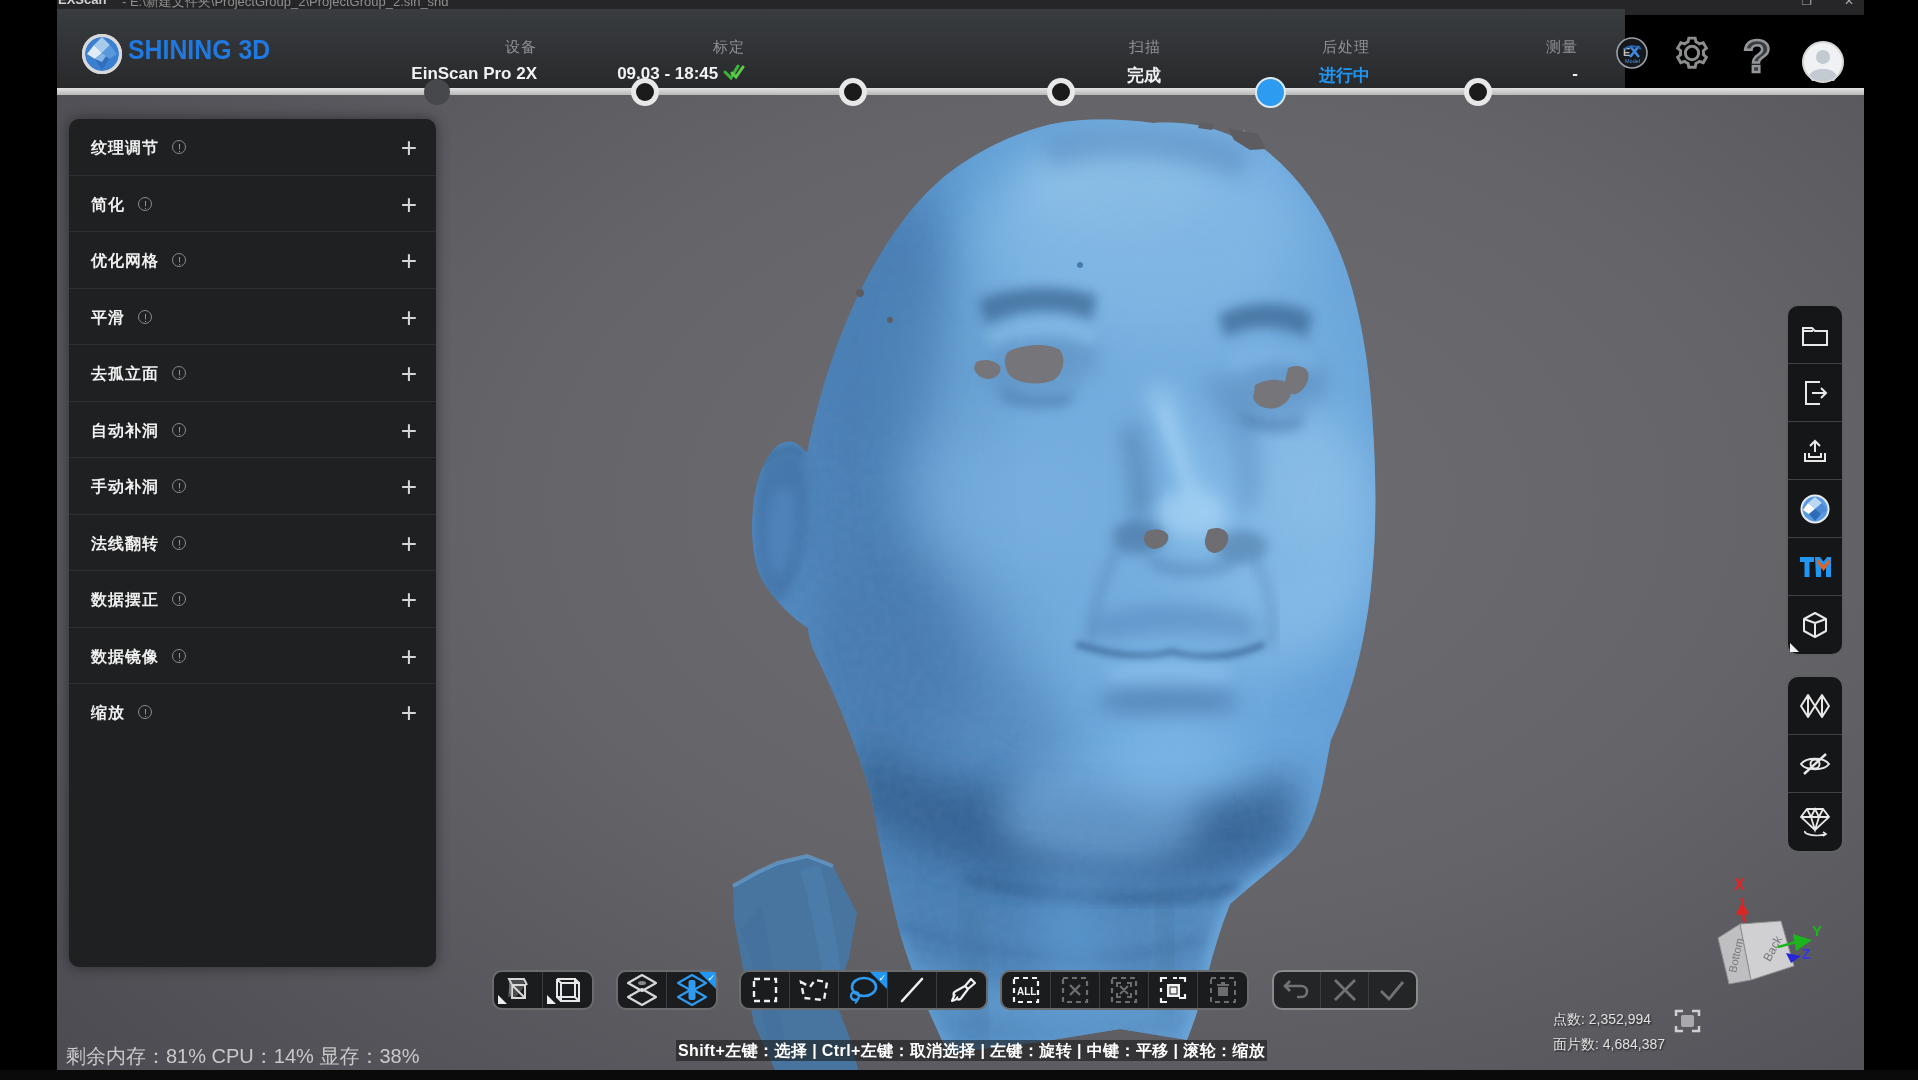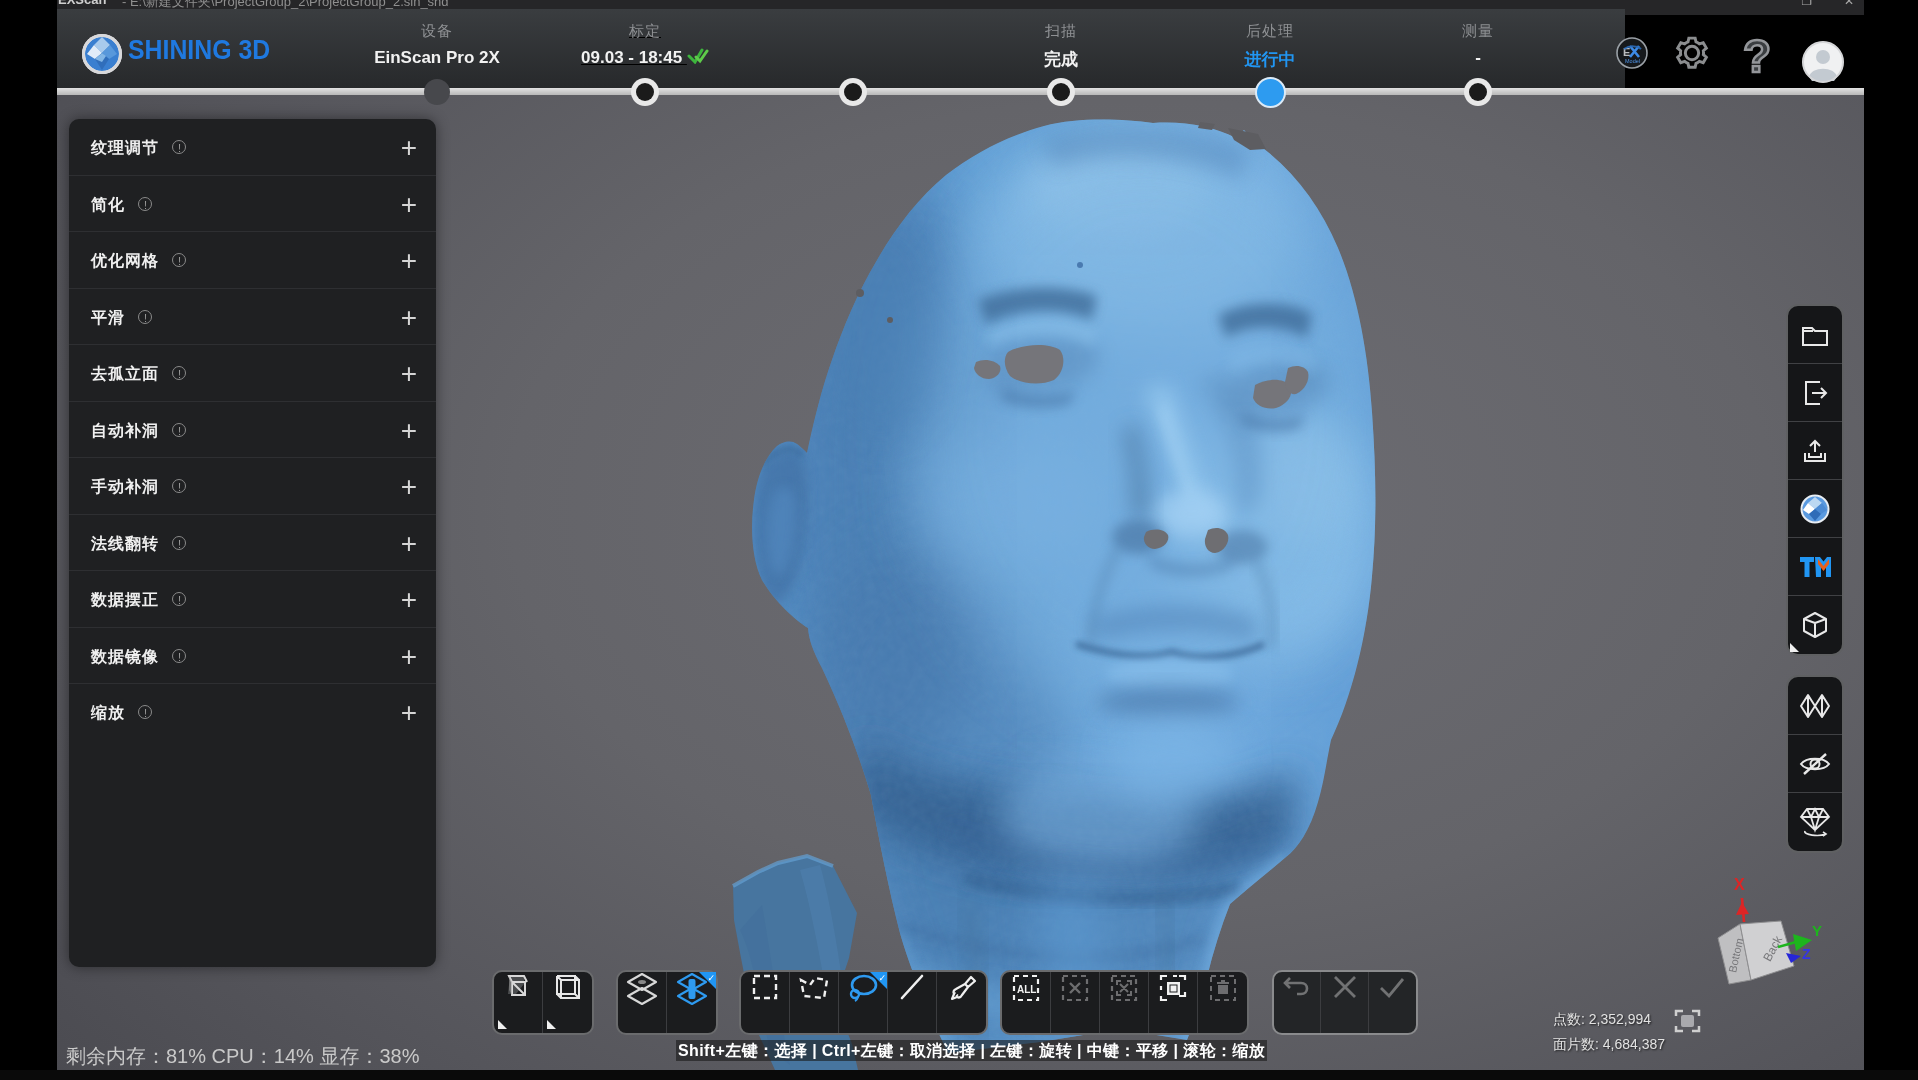--- a/index.html
+++ b/index.html
@@ -9,21 +9,21 @@
 
   
   #titlebar { position:absolute; left:0; top:0; width:1918px; height:15px; background:#262628; overflow:hidden; }
   #titlebar .tt { position:absolute; left:58px; top:-8px; font-size:13px; font-weight:bold; color:#cfcfcf; }
   #titlebar .tp { position:absolute; left:122px; top:-7px; font-size:13px; color:#8f8f8f; }
   #titlebar .wb { position:absolute; top:-6px; color:#aaa; font-size:12px; }
 
   
   #navbar { position:absolute; left:57px; top:9px; width:1568px; height:79px;
     background:linear-gradient(#3a3d40, #27292b); }
-  .stage { position:absolute; top:0; width:200px; text-align:center; }
+  .stage { position:absolute; top:16px; width:200px; text-align:right; }
   .stage .l1 { margin-top:13px; font-size:15px; color:#8f9194; letter-spacing:1px; }
   .stage .l2 { margin-top:7px; font-size:17px; font-weight:bold; color:#f2f2f2; }
   .stage .l2.blue { color:#2196f3; }
 
   
   #ptrack { position:absolute; left:57px; top:88px; width:1807px; height:7px;
     background:linear-gradient(#e2e2e2,#b8b8b8); }
   .pdot { position:absolute; border-radius:50%; }
 
   
@@ -43,22 +43,22 @@
   .pitem .plus { position:absolute; right:18px; top:0; font-size:28px; font-weight:normal; color:#d5d5d5; }
 
   
   .rtb { position:absolute; background:#151618; border:2px solid #5f6062; border-radius:12px; }
   .rtb .rbtn { position:relative; width:100%; height:58px; border-bottom:1px solid #404144;
     display:flex; align-items:center; justify-content:center; }
   .rtb .rbtn:last-child { border-bottom:none; }
 
   
   .btb { position:absolute; background:#1b1c1e; border:2px solid #6a6b6d; border-radius:10px; display:flex; }
-  .bbtn { position:relative; width:49px; height:61px; border-right:1px solid #3c3d40;
-    display:flex; justify-content:center; overflow:hidden; }
+  .bbtn { position:relative; width:49px; height:36px; border-right:1px solid #3c3d40;
+    display:flex; align-items:center; justify-content:center; overflow:hidden; }
   .bbtn:last-child { border-right:none; }
   .corner { position:absolute; left:4px; bottom:4px; width:0; height:0;
     border-left:9px solid #f0f0f0; border-top:9px solid transparent; }
   .badge { position:absolute; right:0; top:0; width:0; height:0;
     border-top:17px solid #2196f3; border-left:17px solid transparent; }
   .badge:after { content:"\2713"; position:absolute; right:1px; top:-16px; color:#fff; font-size:9px; }
 
   
   #memline { position:absolute; left:9px; top:948px; font-size:20px; color:#c9c9c9; }
   #hintline { position:absolute; left:619px; top:946px; font-size:16px; font-weight:bold; color:#fff; letter-spacing:.4px; }
@@ -472,21 +472,21 @@
         <path d="M22 21 L29 27 L22 38 L15 27 Z" fill="#2f6cb8"></path>
         <path d="M22 21 L15 27 L22 30 L26 24 Z" fill="#8fc0ea"></path>
       </g>
       <circle cx="22" cy="22" r="18.5" fill="none" stroke="#d8d8da" stroke-width="3"></circle>
     </svg>
     <div style="position:absolute;left:71px;top:26px;font-size:27px;font-weight:bold;color:#1f79e0;letter-spacing:0px;transform:scaleX(.92);transform-origin:0 0;">SHINING 3D</div>
     <div class="stage" style="left:280px;">
         <div class="l1">设备</div>
         <div class="l2">EinScan Pro 2X</div>
       </div>
-    <div class="stage" style="left:488px;text-decoration:underline;">
+    <div class="stage" style="left:488px;">
         <div class="l1">标定</div>
         <div class="l2">09.03 - 18:45 <svg width="22" height="16" viewBox="0 0 22 16" style="vertical-align:-1px">
             <path d="M2 8 L8 14 L15 2" fill="none" stroke="#3db53d" stroke-width="3" stroke-linecap="round"></path>
             <path d="M9 9 L13 13 L20 3" fill="none" stroke="#5ecb4a" stroke-width="3" stroke-linecap="round"></path>
           </svg></div>
       </div>
     <div class="stage" style="left:904px;">
         <div class="l1">扫描</div>
         <div class="l2">完成</div>
       </div>

